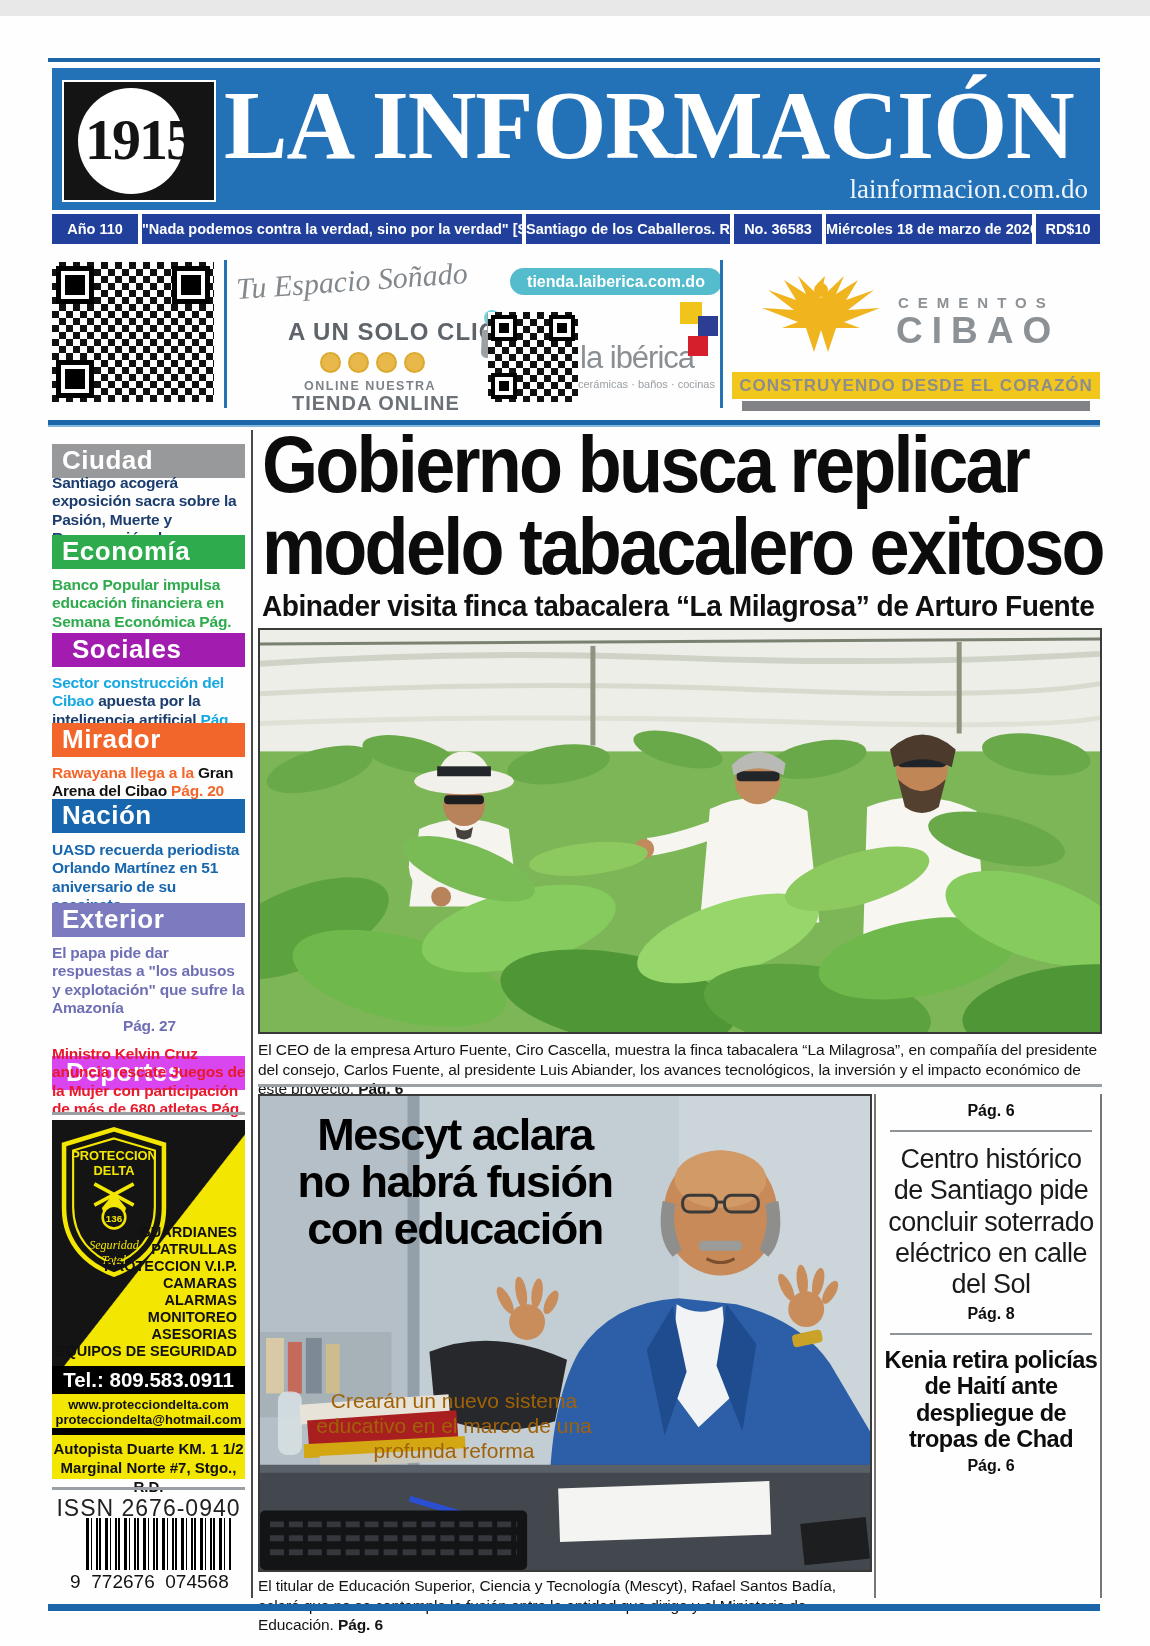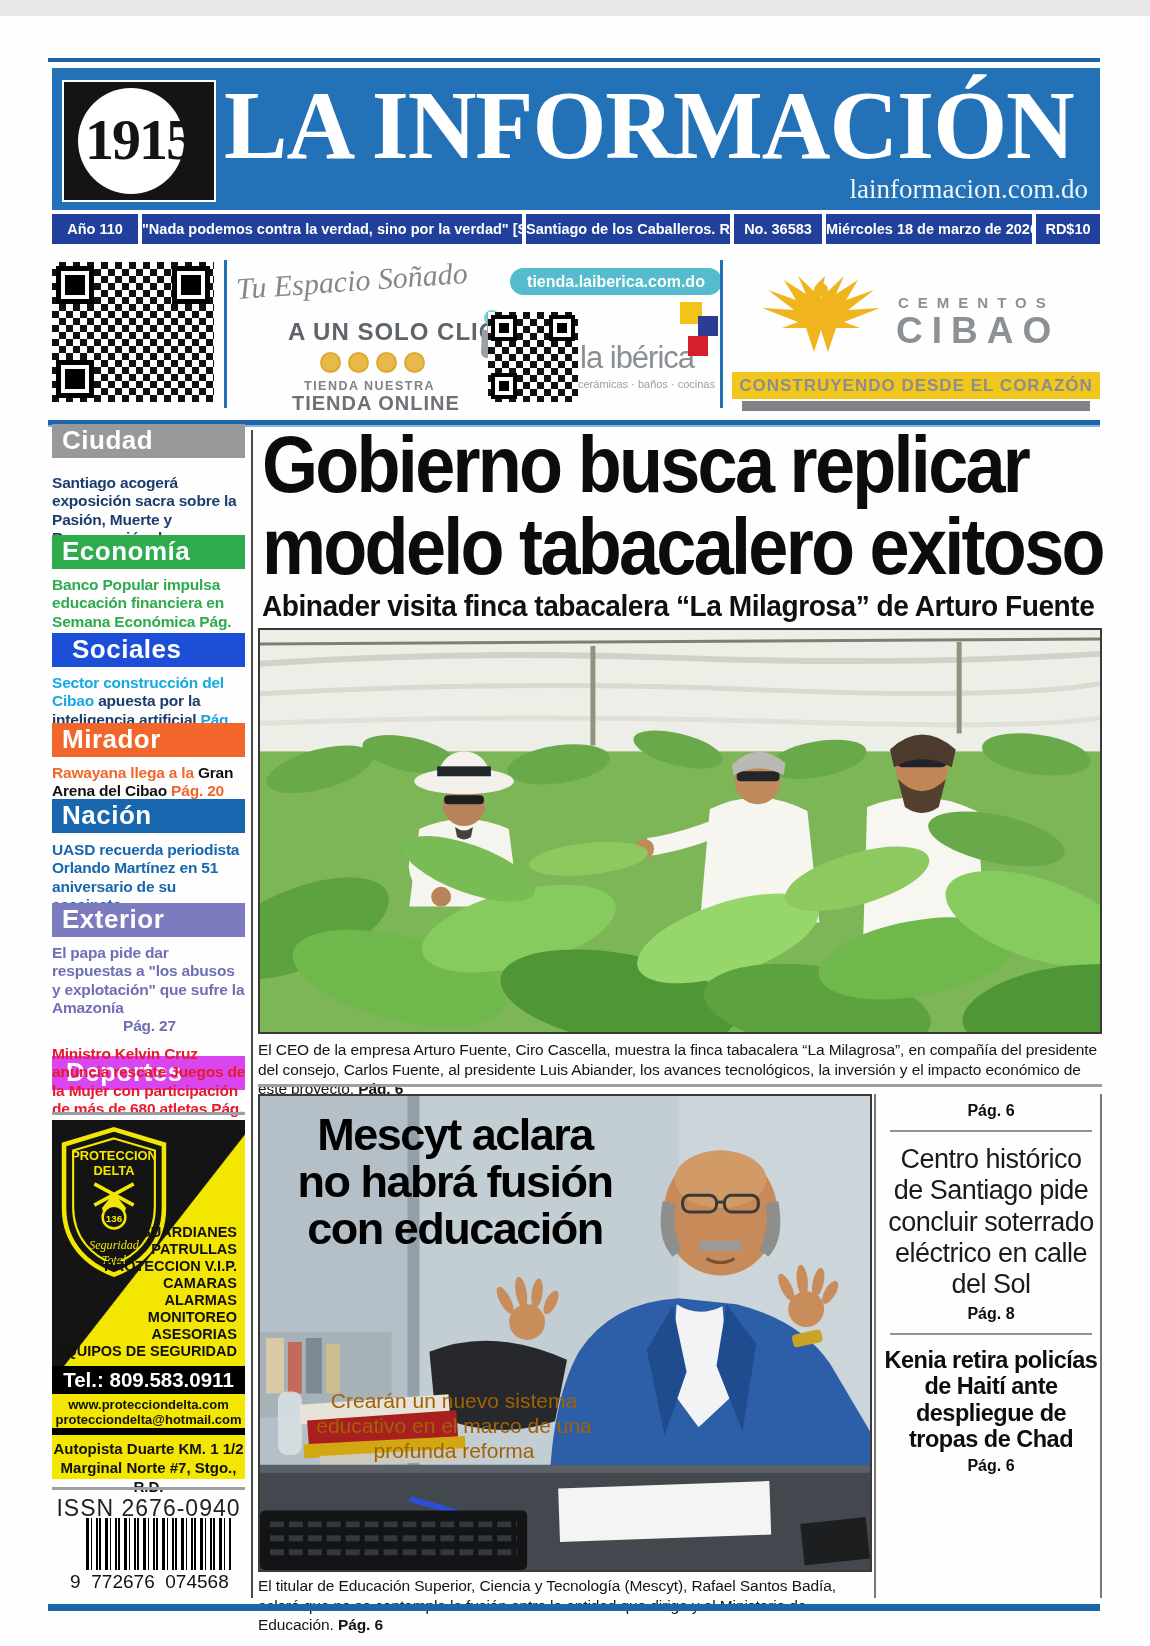--- a/index.html
+++ b/index.html
@@ -144,21 +144,21 @@
       <circle cx="20" cy="10" r="8" fill="#6fd3e0"></circle>
       <rect x="15" y="4" width="9" height="26" rx="4" fill="#9aa0a3"></rect>
       <path d="M10,22 h22 q6,2 4,12 l-3,12 q-1,4 -6,4 h-12 q-5,0 -6,-5 z" fill="#9aa0a3"></path>
     </svg>
     <div class="abs dots">
         <i></i>
         <i></i>
         <i></i>
         <i></i>
       </div>
-    <div class="abs conoce">TIENDA NUESTRA</div>
+    <div class="abs conoce">ONLINE NUESTRA</div>
     <div class="abs tienda">TIENDA ONLINE</div>
 
     <div class="abs pill">tienda.laiberica.com.do</div>
     <div class="qr qr-small">
       <div class="f" style="left:3px;top:3px;"></div>
         <div class="f" style="right:3px;top:3px;"></div>
         <div class="f" style="left:3px;bottom:3px;"></div>
     </div>
     <div class="abs ibbrand">la ibérica</div>
     <div class="abs ibsub">cerámicas · baños · cocinas</div>
@@ -174,31 +174,31 @@
       <path fill="#f0b41e" d="M63,24 l8,-8 l-2,10 z"></path>
     </svg>
     <div class="abs cem-line1">CEMENTOS</div>
     <div class="abs cem-line2">CIBAO</div>
     <div class="abs cib-slogan">CONSTRUYENDO DESDE EL CORAZÓN</div>
     <div class="abs cib-gray"></div>
   </div>
 
   <div class="abs rule2"></div>
 
-  <div class="abs shead" style="top:408px;background:#98999b;">Ciudad</div>
+  <div class="abs shead" style="top:428px;background:#98999b;">Ciudad</div>
   <div class="abs stext" style="top:458px;color:#1b3d6e;">
     <span>Santiago acogerá exposición sacra sobre la Pasión, Muerte y Resurrección de Jesucristo</span> <span class="pg">Pág. 3</span>
   </div>
 
   <div class="abs shead" style="top:519px;background:#2eab4d;">Economía</div>
   <div class="abs stext" style="top:560px;color:#2eab4d;">
     <span>Banco Popular impulsa educación financiera en Semana Económica</span> <span class="pg">Pág. 10</span>
   </div>
 
-  <div class="abs shead" style="top:617px;background:#1d4ed8;padding-left:20px;">Sociales</div>
+  <div class="abs shead" style="top:617px;background:#a21caf;padding-left:20px;">Sociales</div>
   <div class="abs stext" style="top:658px;color:#1b3d6e;">
     <span style="color:#16a8e1;">Sector construcción del Cibao</span><span> apuesta por la inteligencia artificial </span><span class="pg" style="color:#16a8e1;">Pág. 15</span>
   </div>
 
   <div class="abs shead" style="top:707px;background:#f2662b;">Mirador</div>
   <div class="abs stext" style="top:748px;color:#111;">
     <span style="color:#f2662b;">Rawayana llega a la </span><span>Gran Arena del Cibao </span><span class="pg" style="color:#f2662b;">Pág. 20</span>
   </div>
 
   <div class="abs shead" style="top:783px;background:#1766ae;">Nación</div>

